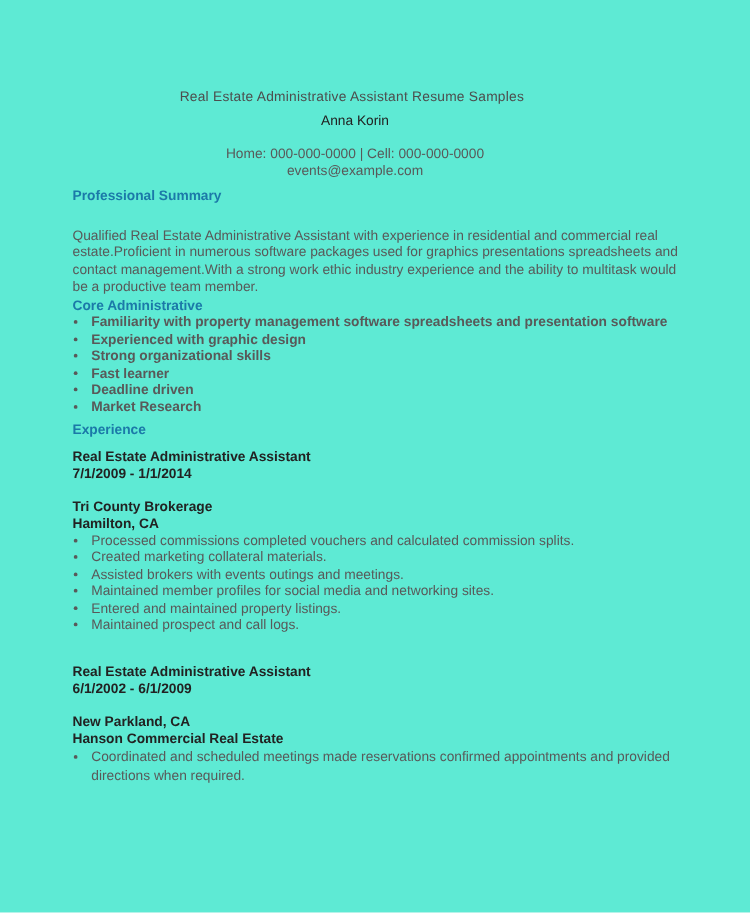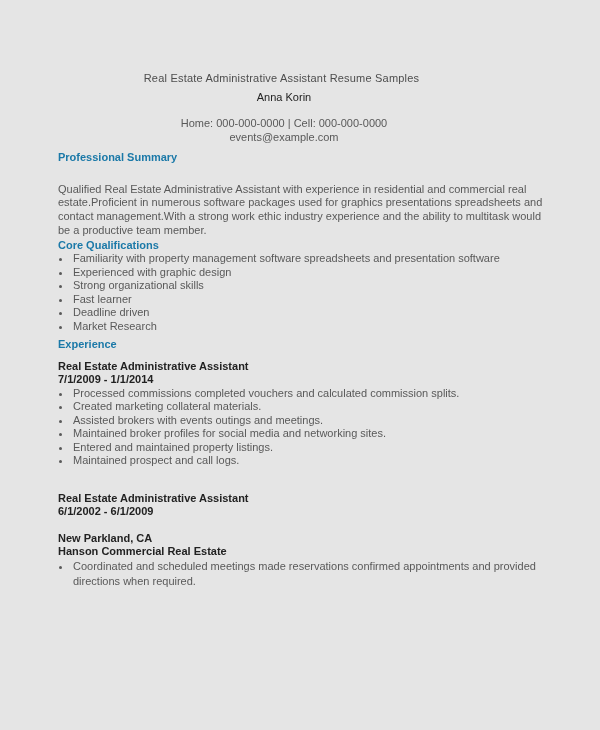--- a/index.html
+++ b/index.html
@@ -4,21 +4,21 @@
 <style>
   html, body {
     margin: 0;
     padding: 0;
     background: #fafafa;
   }
   .page {
     position: relative;
     width: 600px;
     height: 730px;
-    background: #e5e5e5;
+    background: #5eead4;
     font-family: "Liberation Sans", "DejaVu Sans", sans-serif;
     font-size: 11px;
     color: #595959;
     overflow: hidden;
     box-sizing: border-box;
     padding: 72px 45px 0 58px;
   }
   .doc-title {
     text-align: center;
     color: #4d4d4d;
@@ -55,21 +55,21 @@
   .heading-quals { margin-top: 1px; }
   ul.bullet-list {
     margin: 0;
     padding-left: 14px;
     line-height: 13.5px;
   }
   ul.bullet-list li {
     margin: 0;
     padding-left: 1px;
   }
-  .quals-list { margin-top: 9px; }
+  .quals-list { margin-top: 9px; font-weight: bold; }
   .heading-exp { margin-top: 5px; }
   .job-header {
     font-weight: bold;
     color: #222222;
     line-height: 13.5px;
   }
   .job1-header { margin-top: 8px; }
   .company-block {
     font-weight: bold;
     color: #222222;
@@ -92,41 +92,45 @@
     <div class="candidate-name">Anna Korin</div>
     <div class="contact-block">
       <div>Home: 000-000-0000 | Cell: 000-000-0000</div>
       <div>events@example.com</div>
     </div>
   </div>
 
   <div class="sec-heading heading-summary">Professional Summary</div>
   <p class="summary-text">Qualified Real Estate Administrative Assistant with experience in residential and commercial real estate.Proficient in numerous software packages used for graphics presentations spreadsheets and contact management.With a strong work ethic industry experience and the ability to multitask would be a productive team member.</p>
 
-  <div class="sec-heading heading-quals">Core Qualifications</div>
+  <div class="sec-heading heading-quals">Core Administrative</div>
   <ul class="bullet-list quals-list">
       <li>Familiarity with property management software spreadsheets and presentation software</li>
       <li>Experienced with graphic design</li>
       <li>Strong organizational skills</li>
       <li>Fast learner</li>
       <li>Deadline driven</li>
       <li>Market Research</li>
     </ul>
 
   <div class="sec-heading heading-exp">Experience</div>
 
   <div class="job-header job1-header">
     <div>Real Estate Administrative Assistant</div>
     <div>7/1/2009 - 1/1/2014</div>
   </div>
+  <div class="company-block">
+    <div>Tri County Brokerage</div>
+    <div>Hamilton, CA</div>
+  </div>
   <ul class="bullet-list job1-duties">
       <li>Processed commissions completed vouchers and calculated commission splits.</li>
       <li>Created marketing collateral materials.</li>
       <li>Assisted brokers with events outings and meetings.</li>
-      <li>Maintained broker profiles for social media and networking sites.</li>
+      <li>Maintained member profiles for social media and networking sites.</li>
       <li>Entered and maintained property listings.</li>
       <li>Maintained prospect and call logs.</li>
     </ul>
 
   <div class="job-header job2-header">
     <div>Real Estate Administrative Assistant</div>
     <div>6/1/2002 - 6/1/2009</div>
   </div>
   <div class="company-block">
     <div>New Parkland, CA</div>

